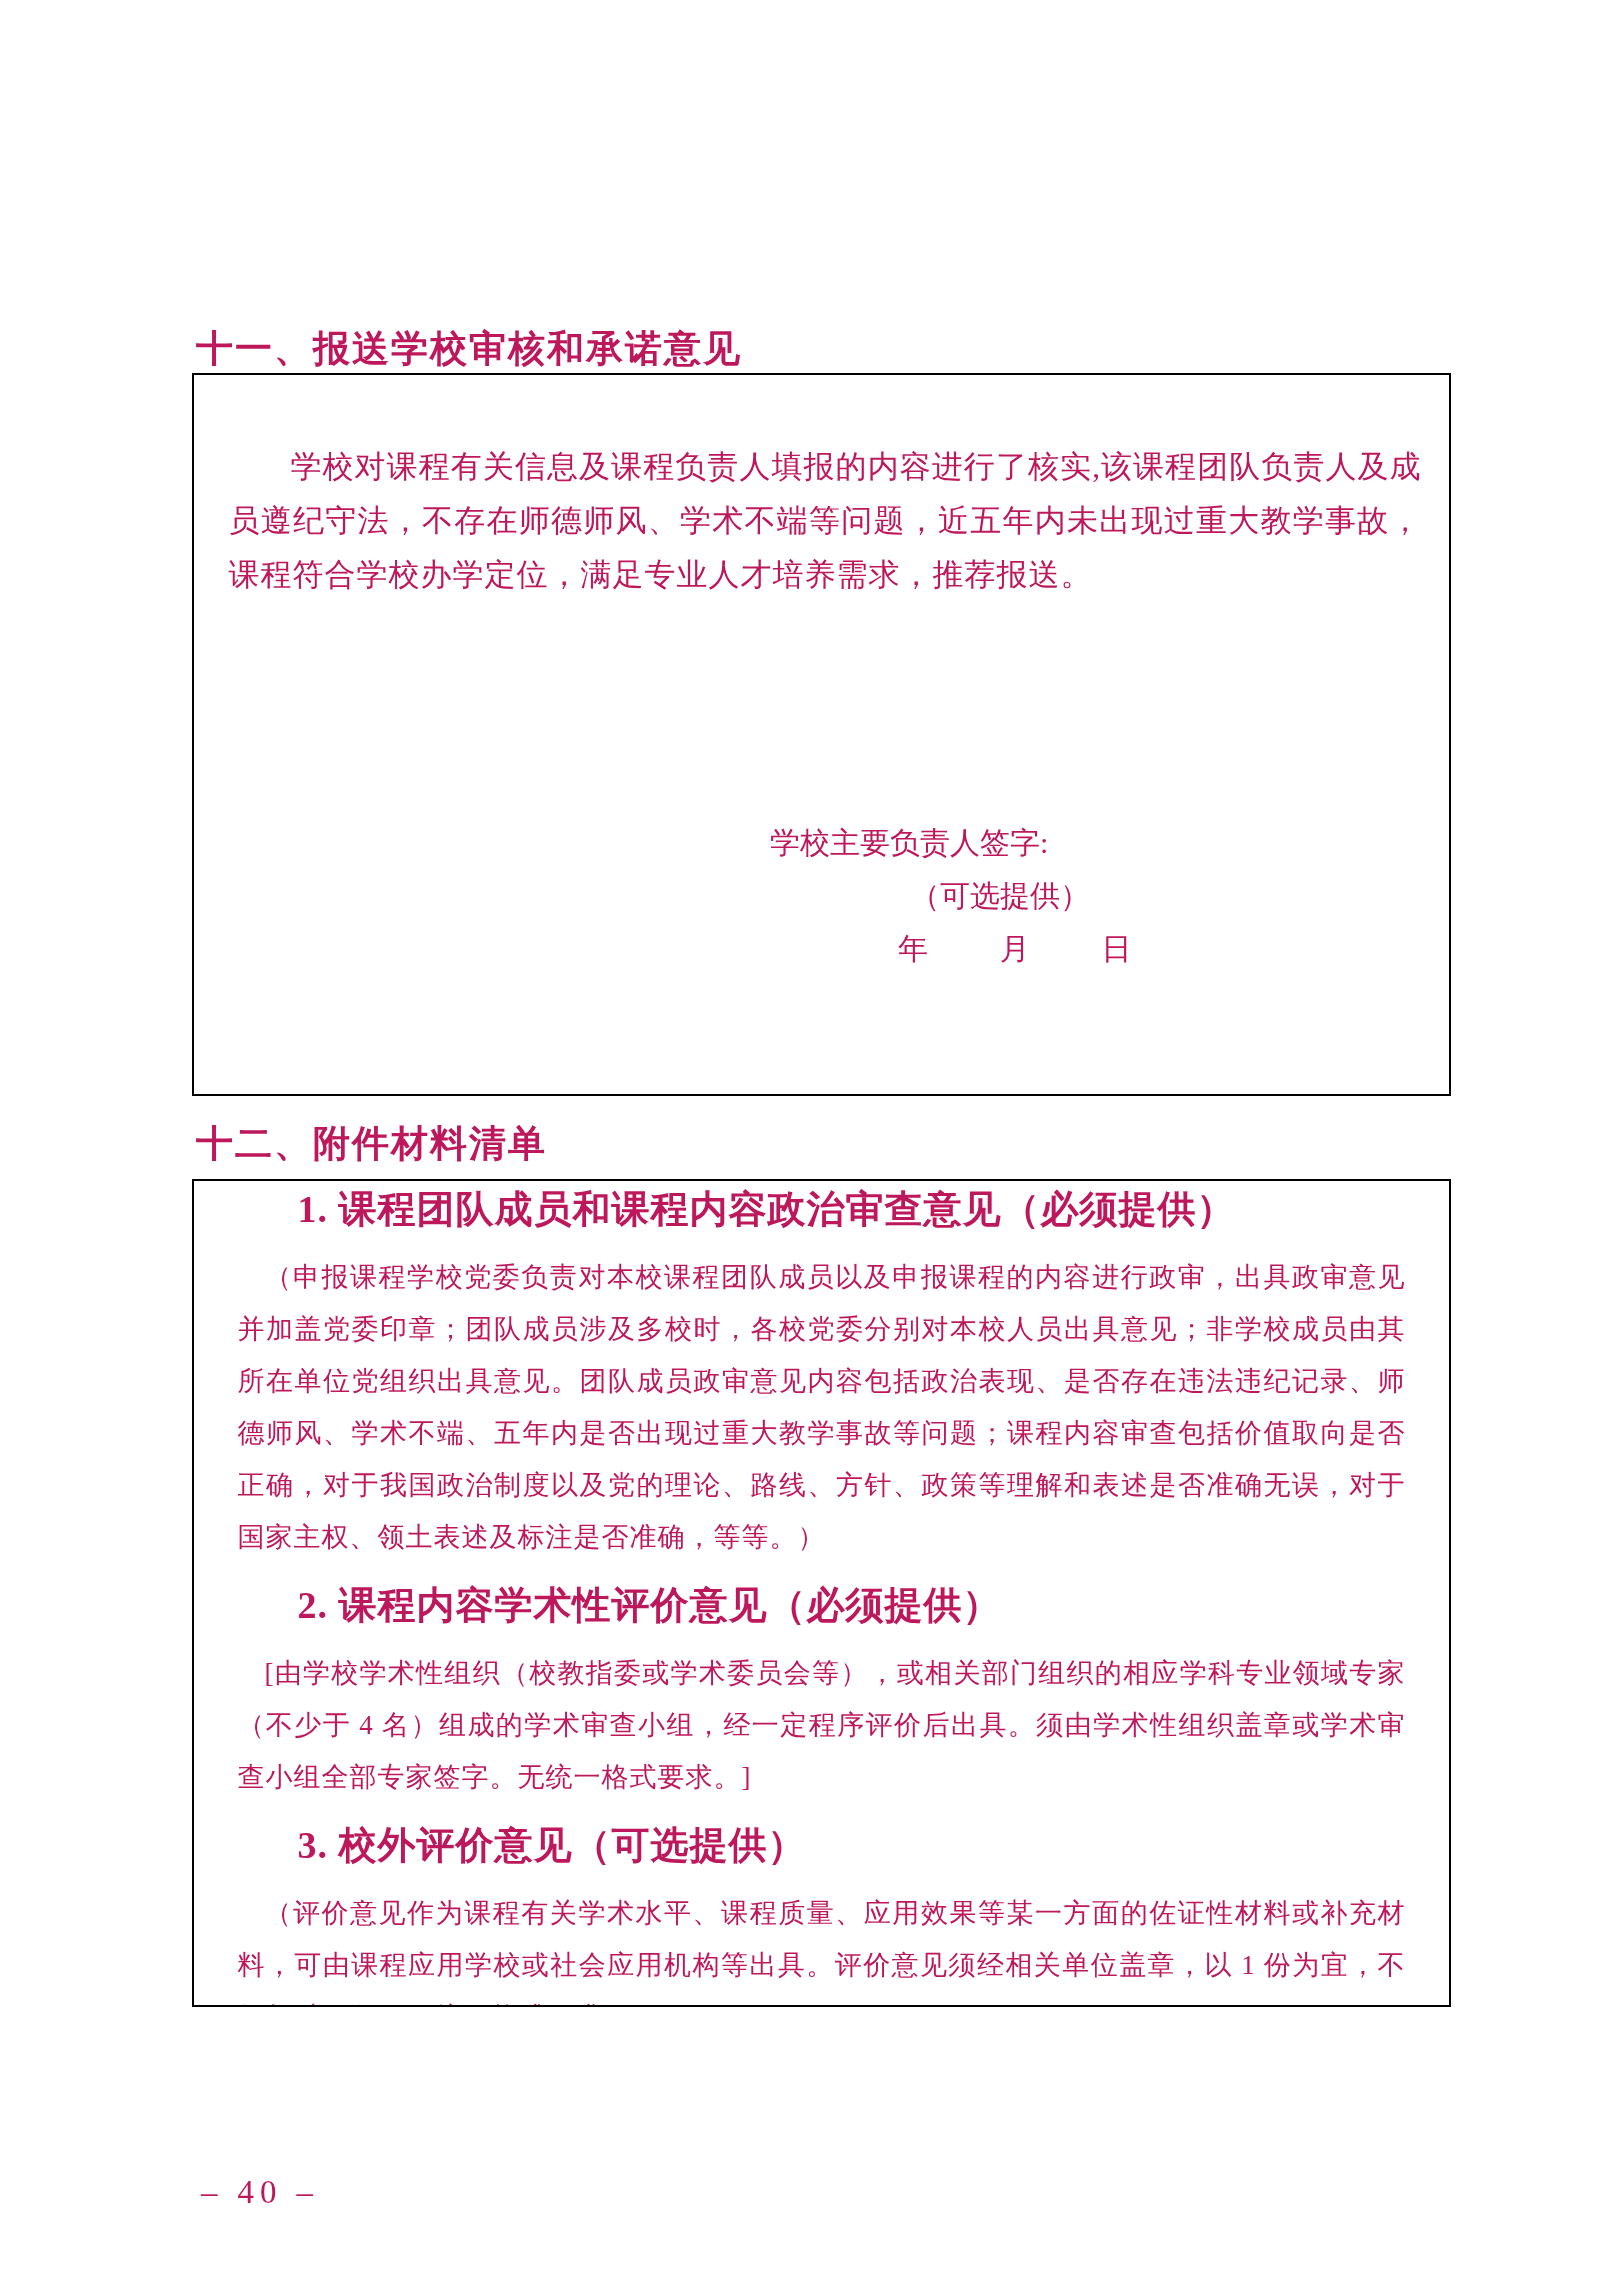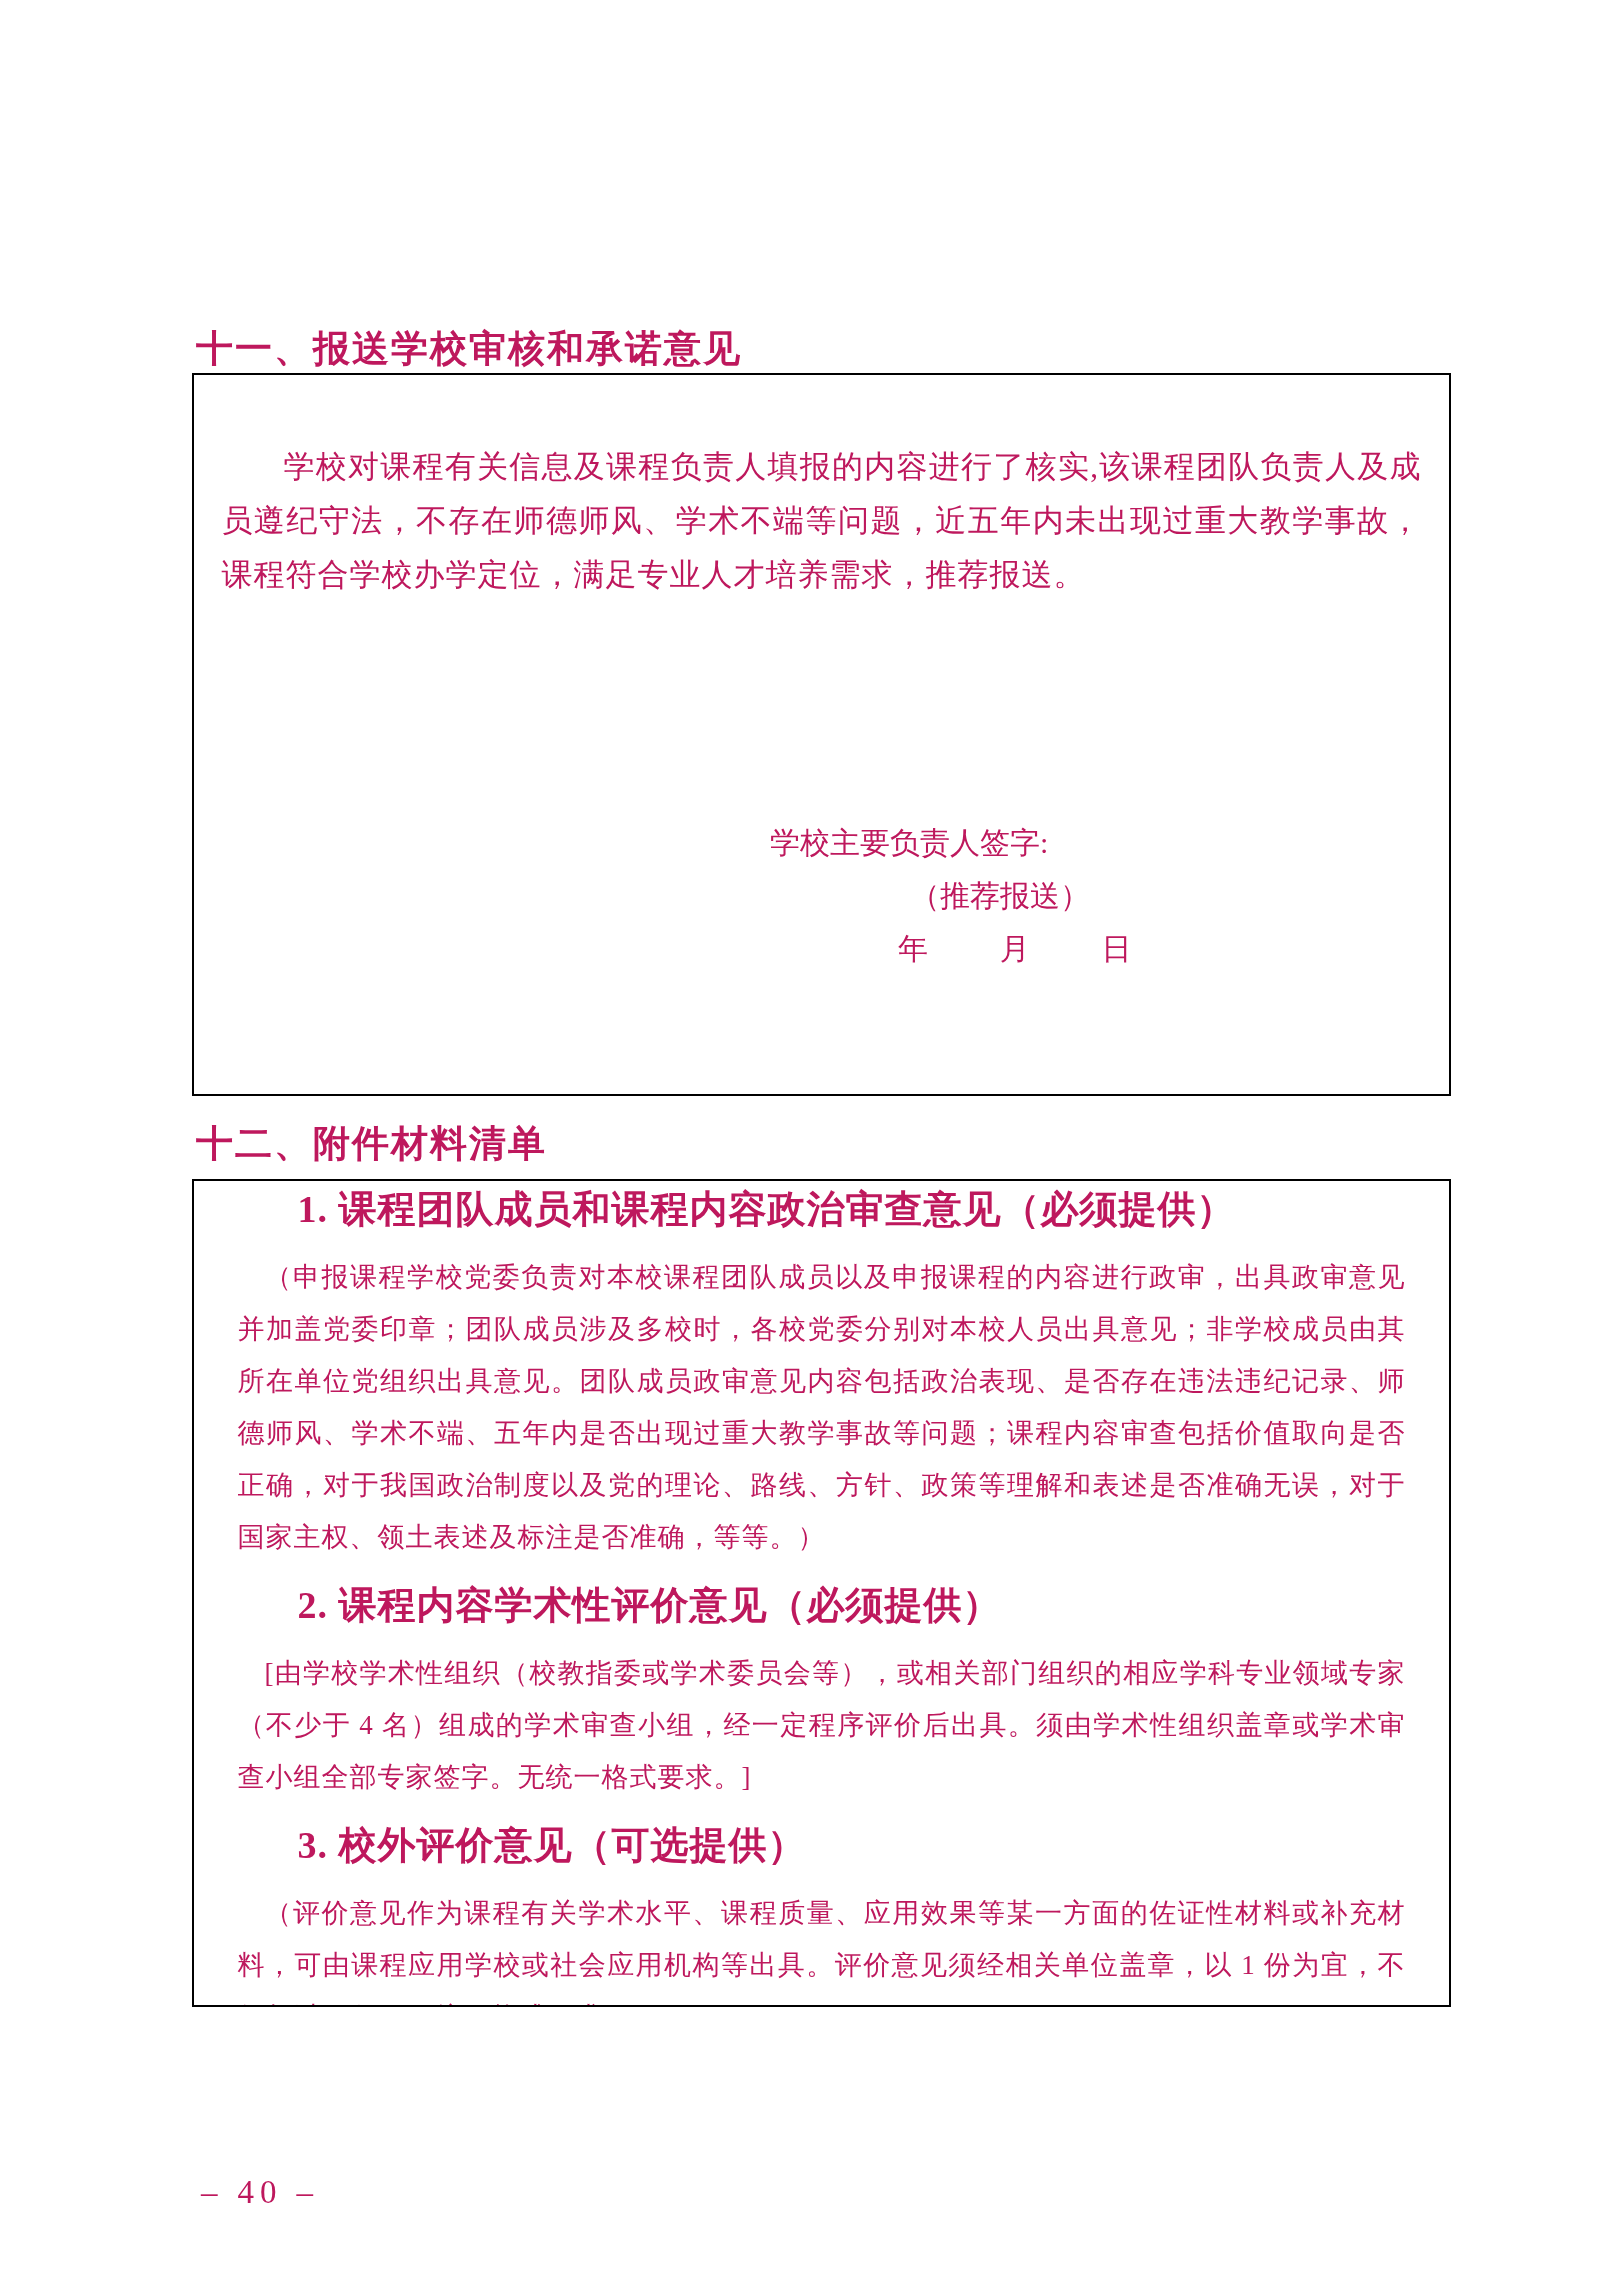--- a/index.html
+++ b/index.html
@@ -33,20 +33,21 @@
     position: absolute;
     left: 192px;
     width: 1259px;
     border: 2px solid #000000;
     box-sizing: border-box;
     background: #ffffff;
   }
   .box-review {
     top: 373px;
     height: 723px;
+    padding-left: 7px;
   }
   .box-attachments {
     top: 1179px;
     height: 828px;
     padding: 2px 27.4px 0 27.4px;
     overflow: hidden;
   }
 
   .review-statement {
     margin: 65px 27.4px 0 27.4px;
@@ -104,21 +105,21 @@
 
 <div class="page">
 
   <h2 class="section-heading heading-11">十一、报送学校审核和承诺意见</h2>
 
   <div class="doc-box box-review">
     <p class="review-statement">学校对课程有关信息及课程负责人填报的内容进行了核实,该课程团队负责人及成员遵纪守法，不存在师德师风、学术不端等问题，近五年内未出现过重大教学事故，课程符合学校办学定位，满足专业人才培养需求，推荐报送。</p>
 
     <div class="sig-line sig-name">学校主要负责人签字:</div>
 
-    <div class="sig-line sig-seal">（推荐报送）</div>
+    <div class="sig-line sig-seal">（可选提供）</div>
 
     <div class="sig-line sig-date">年　　月　　日</div>
   </div>
 
   <h2 class="section-heading heading-12">十二、附件材料清单</h2>
 
   <div class="doc-box box-attachments">
 
     <p class="att-title">1. 课程团队成员和课程内容政治审查意见（必须提供）</p>
     <p class="att-body">（申报课程学校党委负责对本校课程团队成员以及申报课程的内容进行政审，出具政审意见并加盖党委印章；团队成员涉及多校时，各校党委分别对本校人员出具意见；非学校成员由其所在单位党组织出具意见。团队成员政审意见内容包括政治表现、是否存在违法违纪记录、师德师风、学术不端、五年内是否出现过重大教学事故等问题；课程内容审查包括价值取向是否正确，对于我国政治制度以及党的理论、路线、方针、政策等理解和表述是否准确无误，对于国家主权、领土表述及标注是否准确，等等。）</p>

